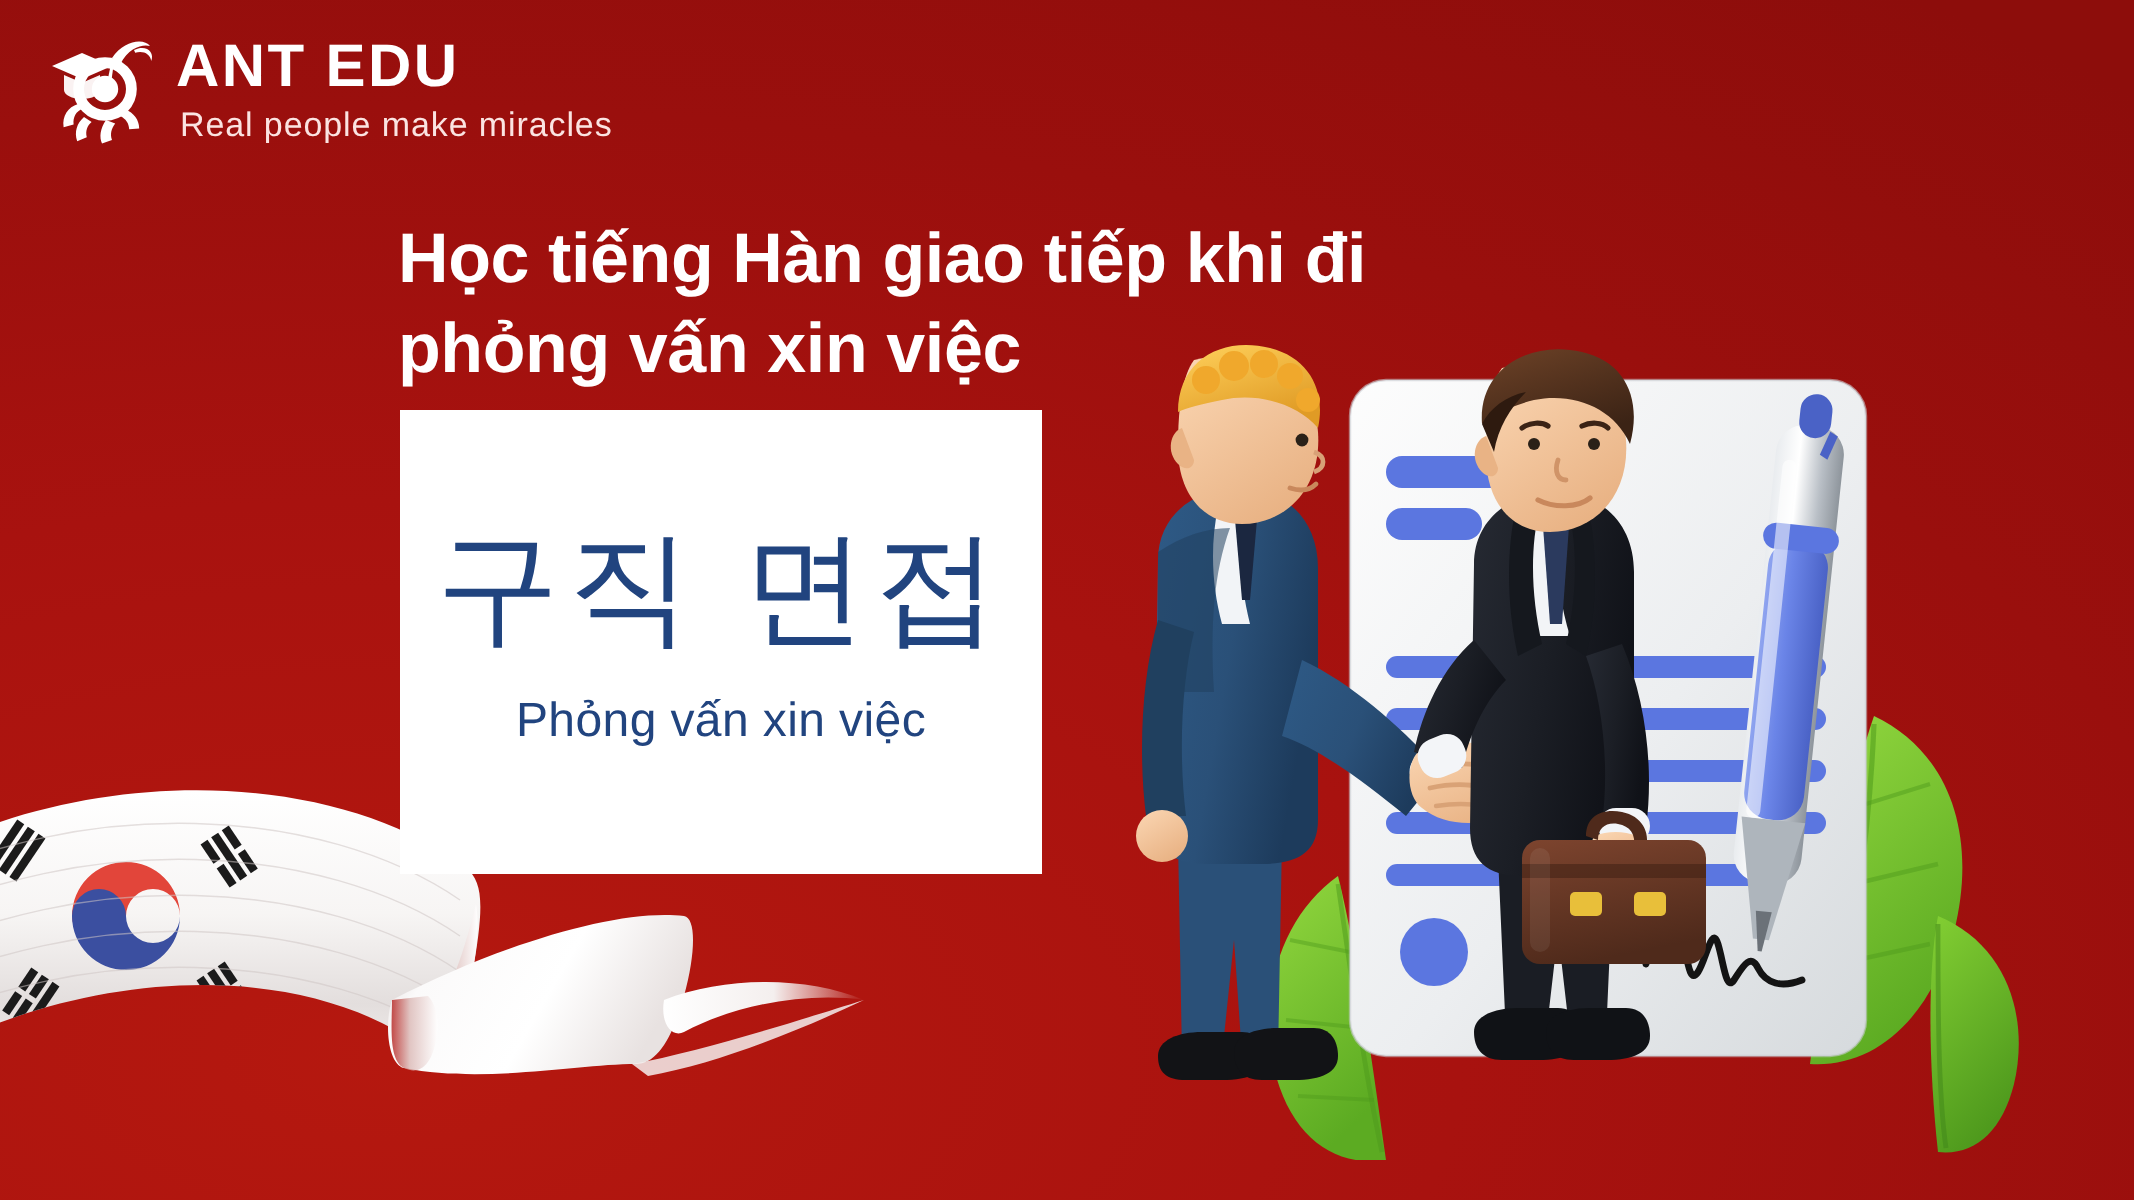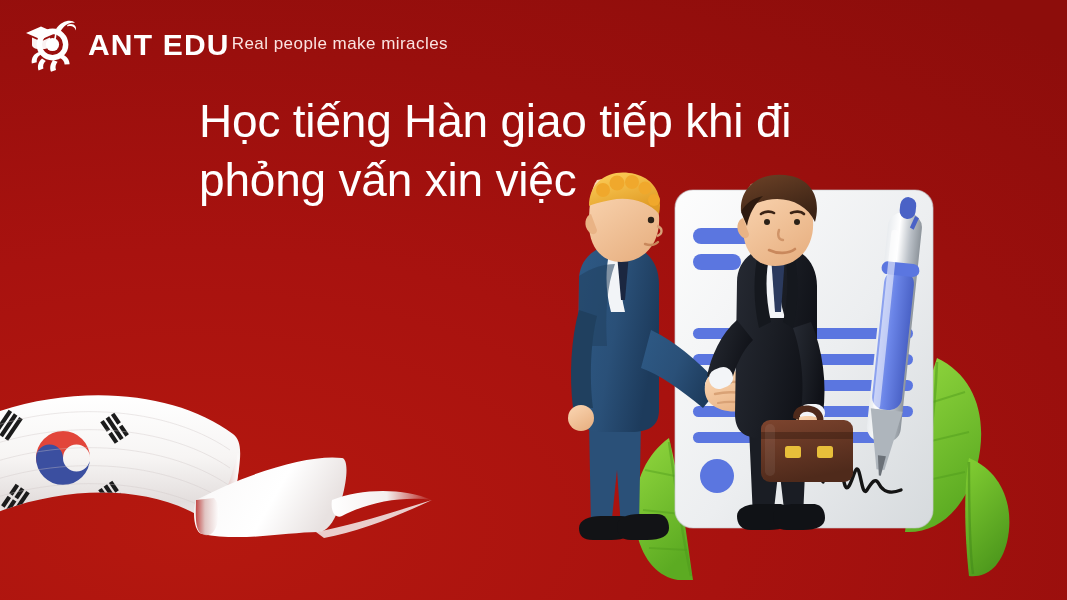--- a/index.html
+++ b/index.html
@@ -19,36 +19,36 @@
       radial-gradient(120% 110% at 18% 88%, #b5180f 0%, #a8120f 42%, #9a0f0d 72%, #8d0d0b 100%);
   }
 
   
   .logo{
     position:absolute; left:22px; top:16px;
     display:flex; align-items:center; gap:10px;
     z-index:40;
   }
   .logo-mark{ width:56px; height:58px; position:relative; flex:none; }
-  .logo-text{ display:flex; flex-direction:row; line-height:1; }
+  .logo-text{ display:flex; flex-direction:column; line-height:1; }
   .logo-title{
     color:#ffffff; font-size:30px; font-weight:bold;
     letter-spacing:1.2px;
   }
   .logo-tagline{
     color:#fbe3e1; font-size:17px; letter-spacing:.45px;
     margin-top:5px; padding-left:2px;
   }
 
   
   .headline{
-    position:absolute; left:199px; top:92px;
+    position:absolute; left:199px; top:108px;
     width:620px;
     color:#ffffff;
-    font-size:46px; font-weight:normal;
+    font-size:35px; font-weight:bold;
     line-height:1.28;
     letter-spacing:-.2px;
     z-index:30;
   }
   .headline .l2{ display:block; }
 
   
   .card{
     position:absolute; left:200px; top:205px;
     width:321px; height:232px;
@@ -119,20 +119,24 @@
       <span class="logo-title">ANT EDU</span>
       <span class="logo-tagline">Real people make miracles</span>
     </div>
   </div>
 
   <h1 class="headline">
     <span class="l1">Học tiếng Hàn giao tiếp khi đi</span>
     <span class="l2">phỏng vấn xin việc</span>
   </h1>
 
+  <div class="card">
+    <div class="card-ko">구직 면접</div>
+    <div class="card-vi">Phỏng vấn xin việc</div>
+  </div>
 
   <div class="ribbon">
     <svg viewBox="0 0 470 190" width="470" height="190" aria-hidden="true">
       <defs>
         <linearGradient id="silk1" x1="0" y1="0" x2="0" y2="1">
           <stop offset="0%" stop-color="#ffffff"></stop>
           <stop offset="45%" stop-color="#f7f5f4"></stop>
           <stop offset="78%" stop-color="#e3dedd"></stop>
           <stop offset="100%" stop-color="#f2eeed"></stop>
         </linearGradient>

